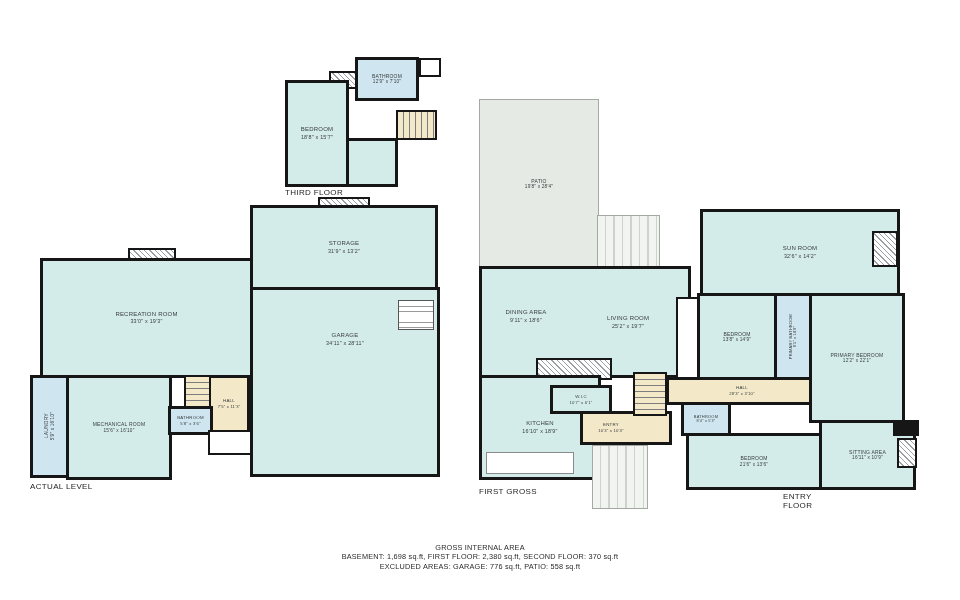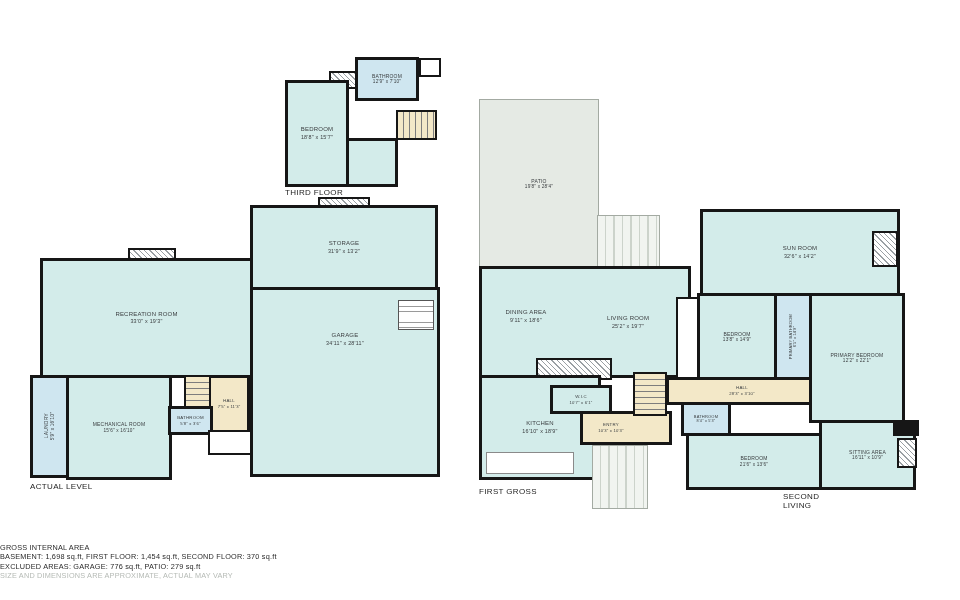--- a/index.html
+++ b/index.html
@@ -38,21 +38,21 @@
   .pos { position: absolute; }
   .top-label { align-items: flex-start; }
   .top-label > .lbl { margin-top: 42px; }
   .shift-left > .lbl { margin-right: 30px; }
 
   .floor-label {
     position: absolute; font-size: 8px; color: #1d1d1d;
     letter-spacing: .35px; font-weight: 500;
   }
 
-  .footer { position: absolute; left: 0; top: 543px; width: 960px; color: #2a2a2a; }
+  .footer { position: absolute; left: 0; top: 543px; width: 960px; text-align: center; color: #2a2a2a; }
   .footer div { font-size: 7.3px; line-height: 9.4px; letter-spacing: .2px; }
   .footer .disc { color: #b5bab5; }
 </style>
 </head>
 <body>
 
 <div id="canvas">
 
   <div>
     <div class="room hatch" style="left:329px;top:71px;width:30px;height:18px"></div>
@@ -214,23 +214,22 @@
       </div>
     </div>
     <div class="room teal" style="left:819px;top:420px;width:97px;height:70px">
       <div class="lbl med">
         <span class="rname">SITTING AREA</span>
         <span class="rdims">16'11" x 10'9"</span>
       </div>
     </div>
     <div class="black-block" style="left:893px;top:420px;width:26px;height:16px"></div>
     <div class="room hatch" style="left:897px;top:438px;width:20px;height:30px"></div>
-    <div class="floor-label" style="left:783px;top:492px">SECOND LIVING</div>
+    <div class="floor-label" style="left:783px;top:492px">ENTRY FLOOR</div>
   </div>
 
   <div class="footer">
     <div>GROSS INTERNAL AREA</div>
-    <div>BASEMENT: 1,698 sq.ft, FIRST FLOOR: 1,454 sq.ft, SECOND FLOOR: 370 sq.ft</div>
-    <div>EXCLUDED AREAS: GARAGE: 776 sq.ft, PATIO: 279 sq.ft</div>
-    <div class="disc">SIZE AND DIMENSIONS ARE APPROXIMATE, ACTUAL MAY VARY</div>
+    <div>BASEMENT: 1,698 sq.ft, FIRST FLOOR: 2,380 sq.ft, SECOND FLOOR: 370 sq.ft</div>
+    <div>EXCLUDED AREAS: GARAGE: 776 sq.ft, PATIO: 558 sq.ft</div>
   </div>
 
 </div>
 
 </body></html>

